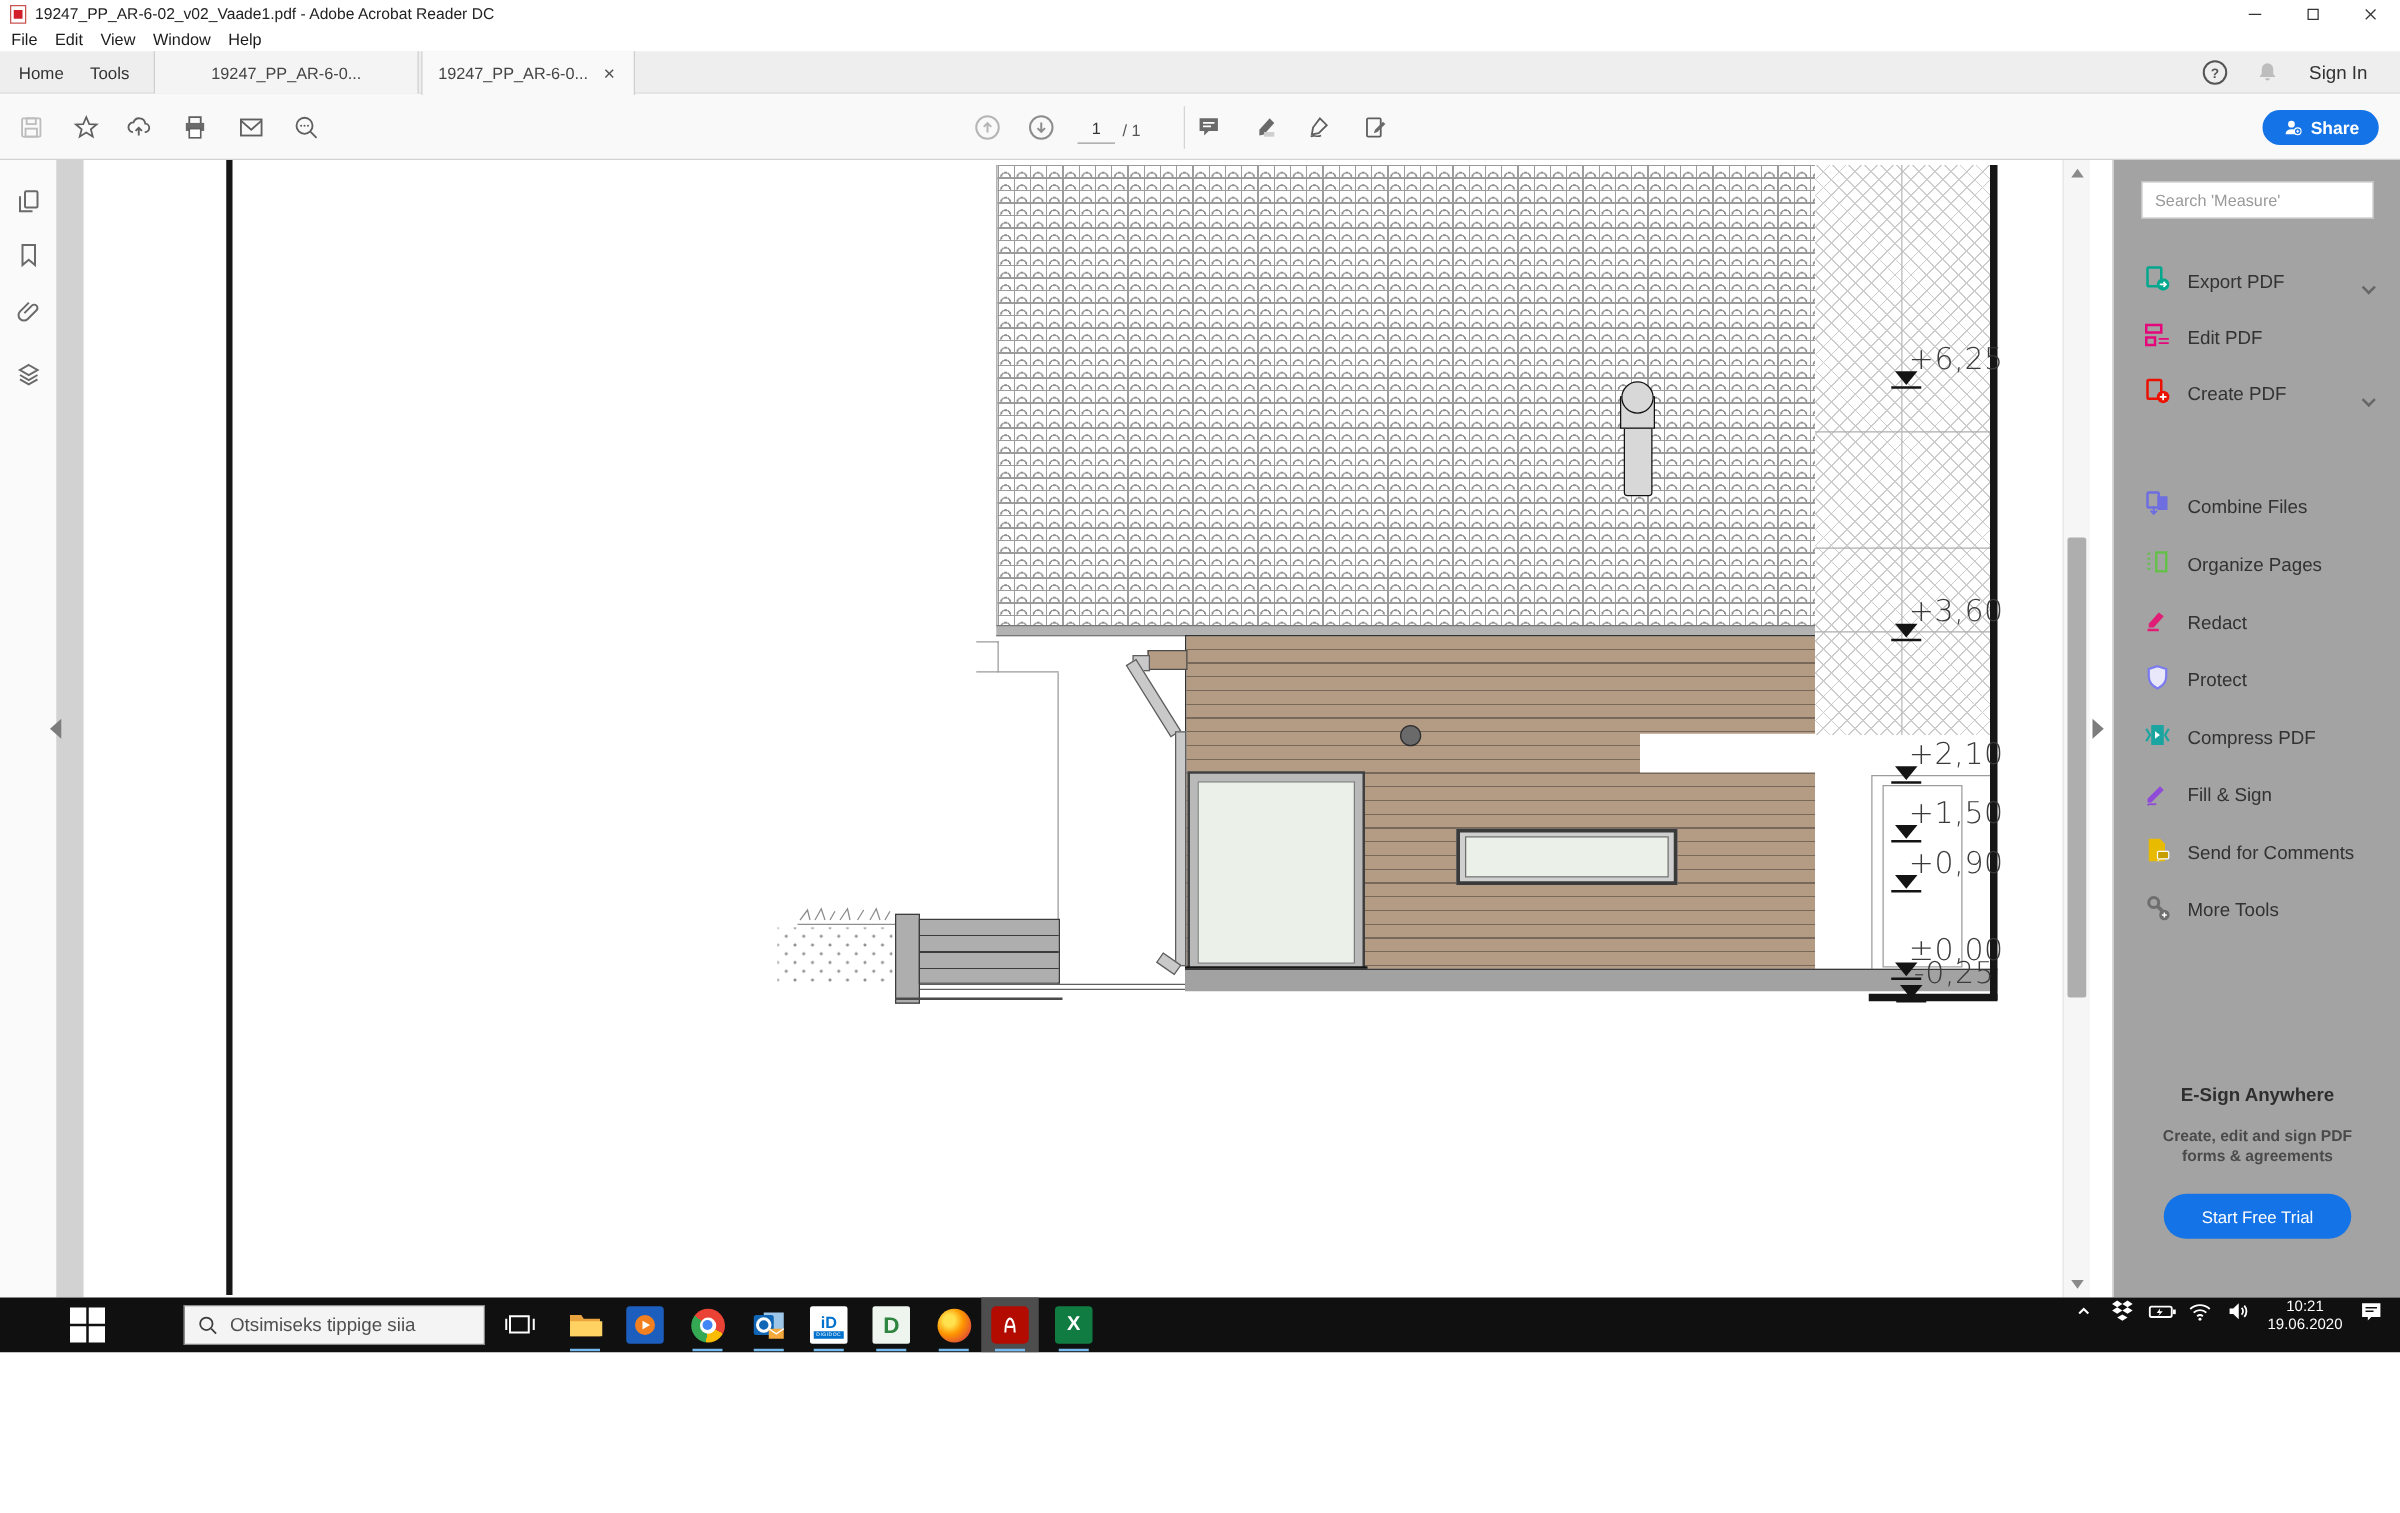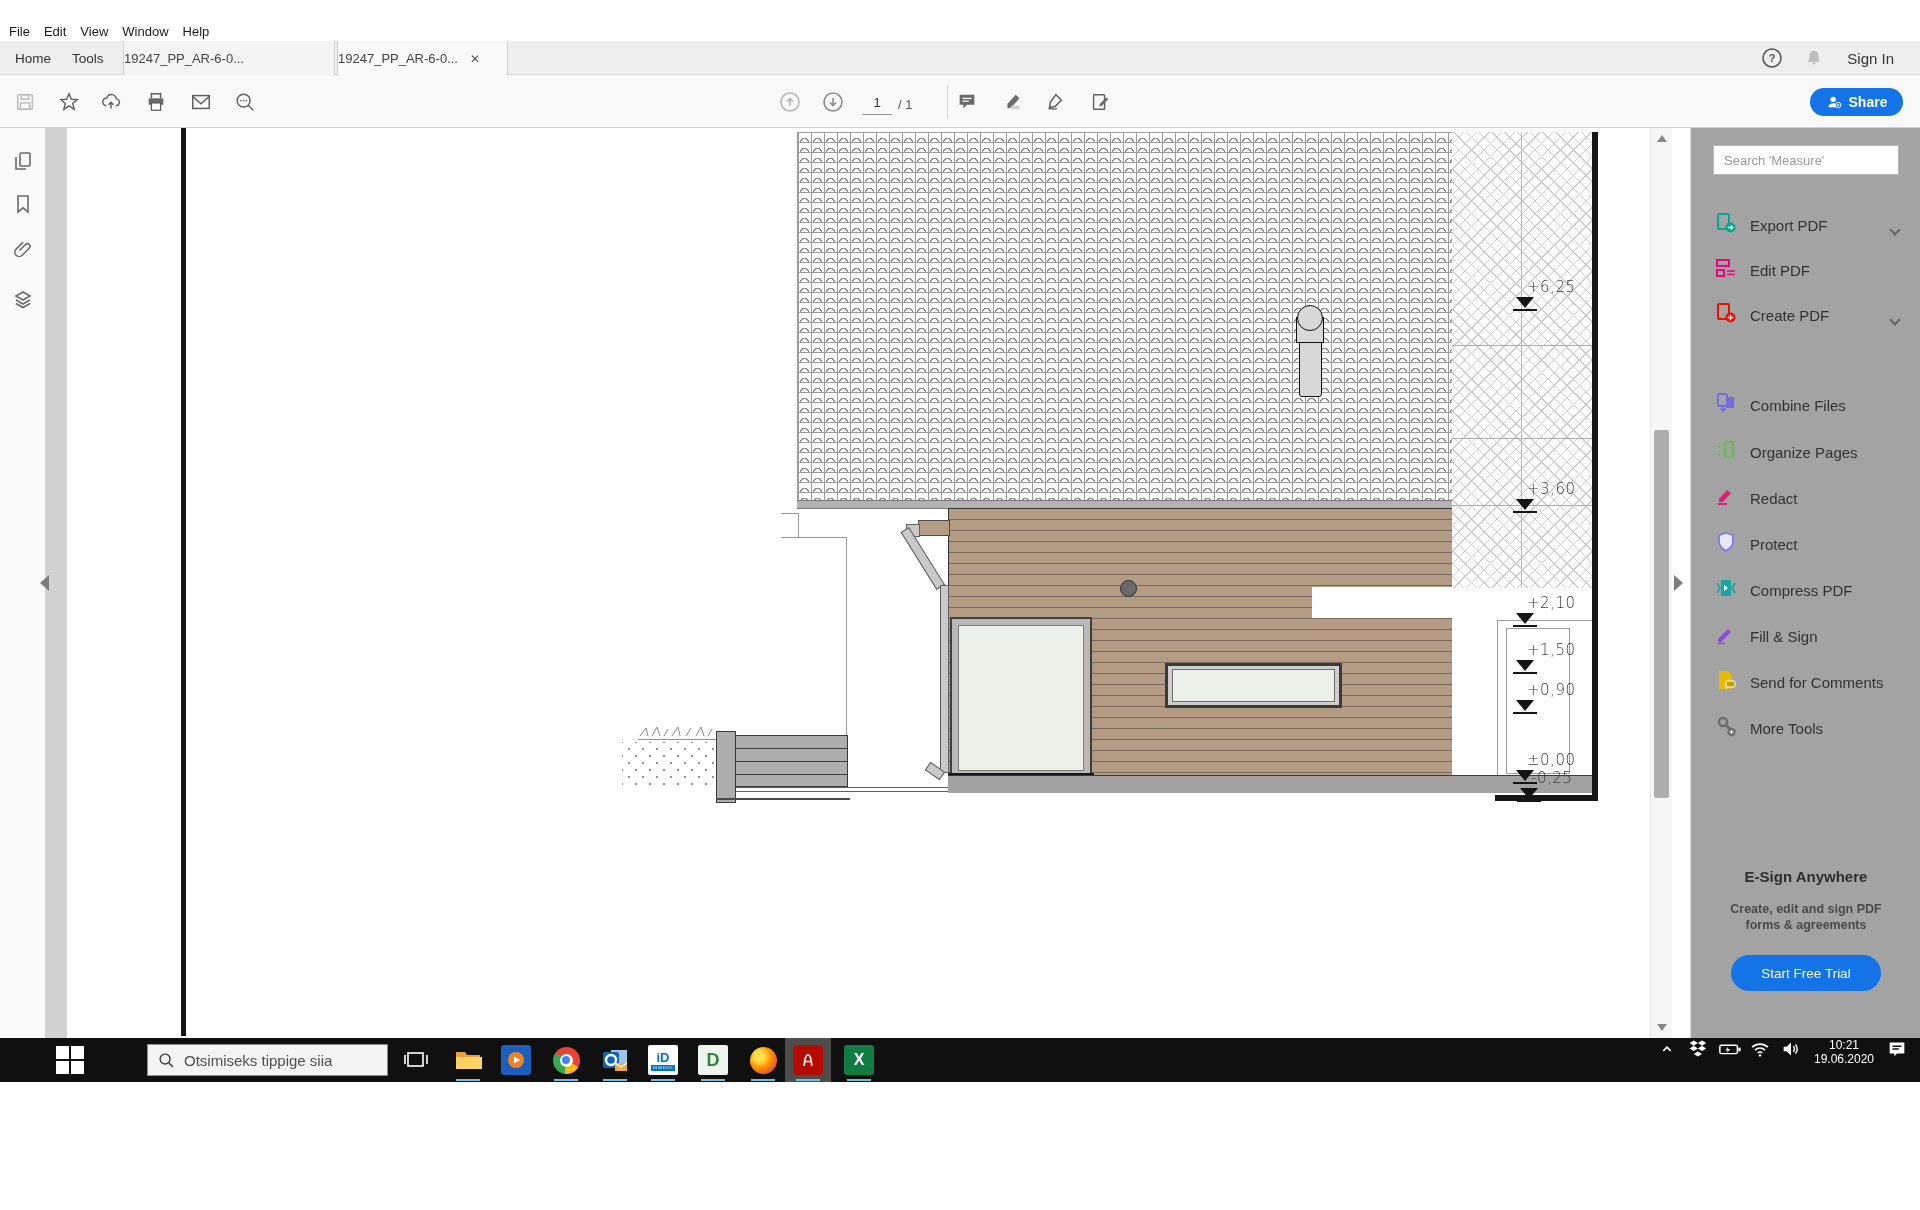--- a/index.html
+++ b/index.html
@@ -18,21 +18,21 @@
   .wclose i::before,.wclose i::after{content:"";position:absolute;left:5px;top:0;width:1px;height:11px;background:#333}
   .wclose i::before{transform:rotate(45deg)}.wclose i::after{transform:rotate(-45deg)}
 
   
   .menubar{position:absolute;left:0;top:22px;width:1920px;height:19px;background:#fff;display:flex;align-items:center;padding-left:9px}
   .menuitem{font-size:13px;color:#1a1a1a;margin-right:14px;cursor:default}
 
   
   .tabbar{position:absolute;left:0;top:41px;width:1920px;height:34px;background:#eeeeee;border-bottom:1px solid #d9d9d9}
   .simpletab{position:absolute;top:0;height:34px;display:flex;align-items:center;font-size:13.5px;color:#333}
-  .doctab{position:absolute;top:0;height:34px;background:#f4f4f4;border-left:1px solid #cfcfcf;border-right:1px solid #cfcfcf;display:flex;align-items:center;font-size:13px;color:#444}
+  .doctab{position:absolute;top:0;height:34px;background:#f4f4f4;border-left:1px solid #cfcfcf;border-right:1px solid #cfcfcf;display:flex;align-items:center;justify-content:center;font-size:13px;color:#444}
   .doctab.active{background:#f9f9f9;height:35px;z-index:3;border-bottom:none}
   .tabclose{margin-left:10px;font-size:12px;color:#555;width:14px;height:14px;line-height:14px;text-align:center}
   .signin-row{position:absolute;top:41px;height:34px;right:0;display:flex;align-items:center}
 
   
   .toolbar{position:absolute;left:0;top:75px;width:1920px;height:53px;background:#f9f9f9;border-bottom:1px solid #d2d2d2}
   .tbtn{position:absolute;width:26px;height:26px;top:14px;display:flex;align-items:center;justify-content:center}
   .pginput{position:absolute;top:16px;width:30px;height:24px;border:none;border-bottom:1px solid #9a9a9a;background:transparent;text-align:center;font-size:13px;color:#333}
   .pgtotal{position:absolute;top:22px;font-size:13px;color:#555}
   .tooldivider{position:absolute;top:10px;width:1px;height:34px;background:#d4d4d4}
@@ -79,21 +79,21 @@
     background-size:14px 14px;background-position:0 0,7px 7px}
   .thin{background:#9a9a9a}
   .downpipe{left:940px;top:457px;width:9px;height:188px;background:#c9c9c9;border:1px solid #5e5e5e}
   .gutterpipe{left:909px;top:399px;width:68px;height:10px;background:#c9c9c9;border:1px solid #5e5e5e;transform:rotate(58deg);transform-origin:top left}
   .eaveboard{left:918px;top:392px;width:32px;height:16px;background:#b49b84;border:1px solid #4a4a4a}
   .gutterbox{left:906px;top:396px;width:14px;height:13px;background:#c9c9c9;border:1px solid #5e5e5e}
   .shoe{left:926px;top:638px;width:18px;height:10px;background:#c9c9c9;border:1px solid #5e5e5e;transform:rotate(35deg)}
   .nrect{border:1px solid #9c9c9c;background:#fff}
 
   .marker{position:absolute;left:1516px;z-index:20}
-  .mlabel{display:block;margin-left:11px;font-family:"DejaVu Sans",sans-serif;font-weight:300;font-size:15px;color:#3b3b3b;letter-spacing:.5px;line-height:19px}
+  .mlabel{display:block;margin-left:11px;font-family:"DejaVu Sans",sans-serif;font-weight:300;font-size:24px;color:#3b3b3b;letter-spacing:.5px;line-height:19px}
   .mtri{display:block;width:0;height:0;border-left:9px solid transparent;border-right:9px solid transparent;border-top:11px solid #141414}
   .mbar{display:block;width:24px;height:2px;background:#141414;margin:1px 0 0 -3px}
 
   
   .vscroll{position:absolute;left:1650px;top:0;width:22px;height:910px;background:#f6f6f6;border-left:1px solid #e6e6e6}
   .scrollarrow{position:absolute;left:6px;width:0;height:0;border-left:5px solid transparent;border-right:5px solid transparent}
   .scrollthumb{position:absolute;left:3px;top:302px;width:15px;height:368px;background:#aeaeae;border-radius:2px}
   .collapse{position:absolute;top:447px;width:0;height:0;border-top:8px solid transparent;border-bottom:8px solid transparent}
 
   
@@ -126,20 +126,33 @@
 
   .bottomstrip{position:absolute;left:0;top:1082px;width:1920px;height:128px;background:#fff}
 
   svg{display:block}
 </style>
 </head>
 <body>
 
 <div id="app">
 
+  <div class="titlebar">
+    <span class="pdficon"></span>
+    <span class="ttext">19247_PP_AR-6-02_v02_Vaade1.pdf - Adobe Acrobat Reader DC</span>
+    <div class="winbtn wmin" style="left:1785px">
+        <i></i>
+      </div>
+    <div class="winbtn wmax" style="left:1831px">
+        <i></i>
+      </div>
+    <div class="winbtn wclose" style="left:1877px">
+        <i></i>
+      </div>
+  </div>
 
   <div class="menubar">
     <span class="menuitem">File</span>
     <span class="menuitem">Edit</span>
     <span class="menuitem">View</span>
     <span class="menuitem">Window</span>
     <span class="menuitem">Help</span>
   </div>
 
   <div class="tabbar">

